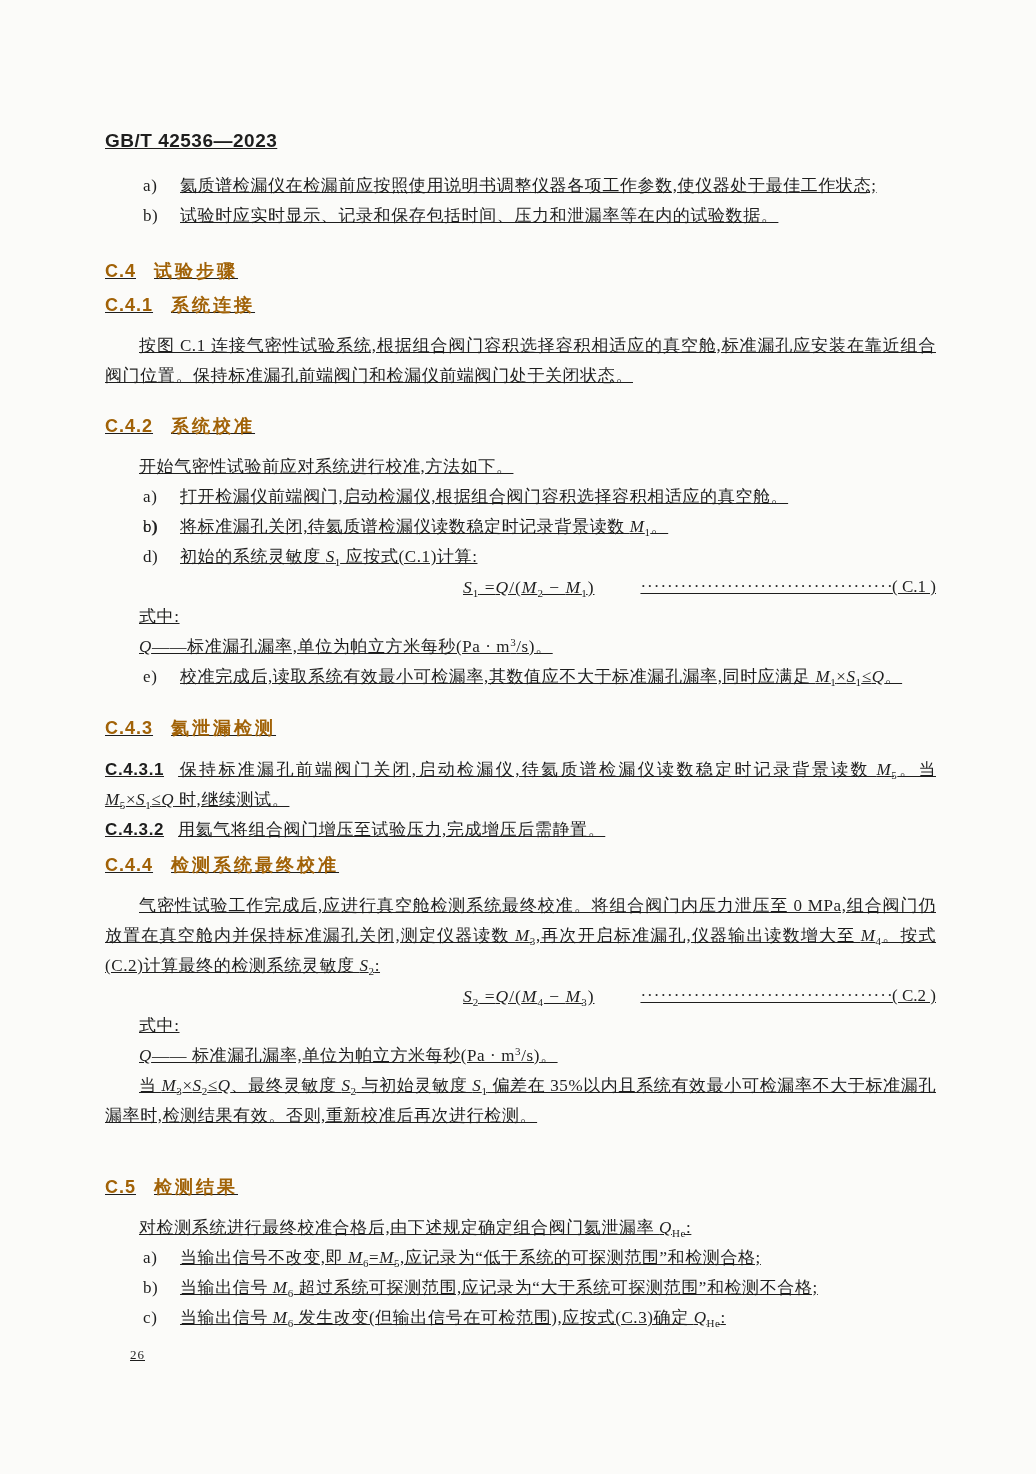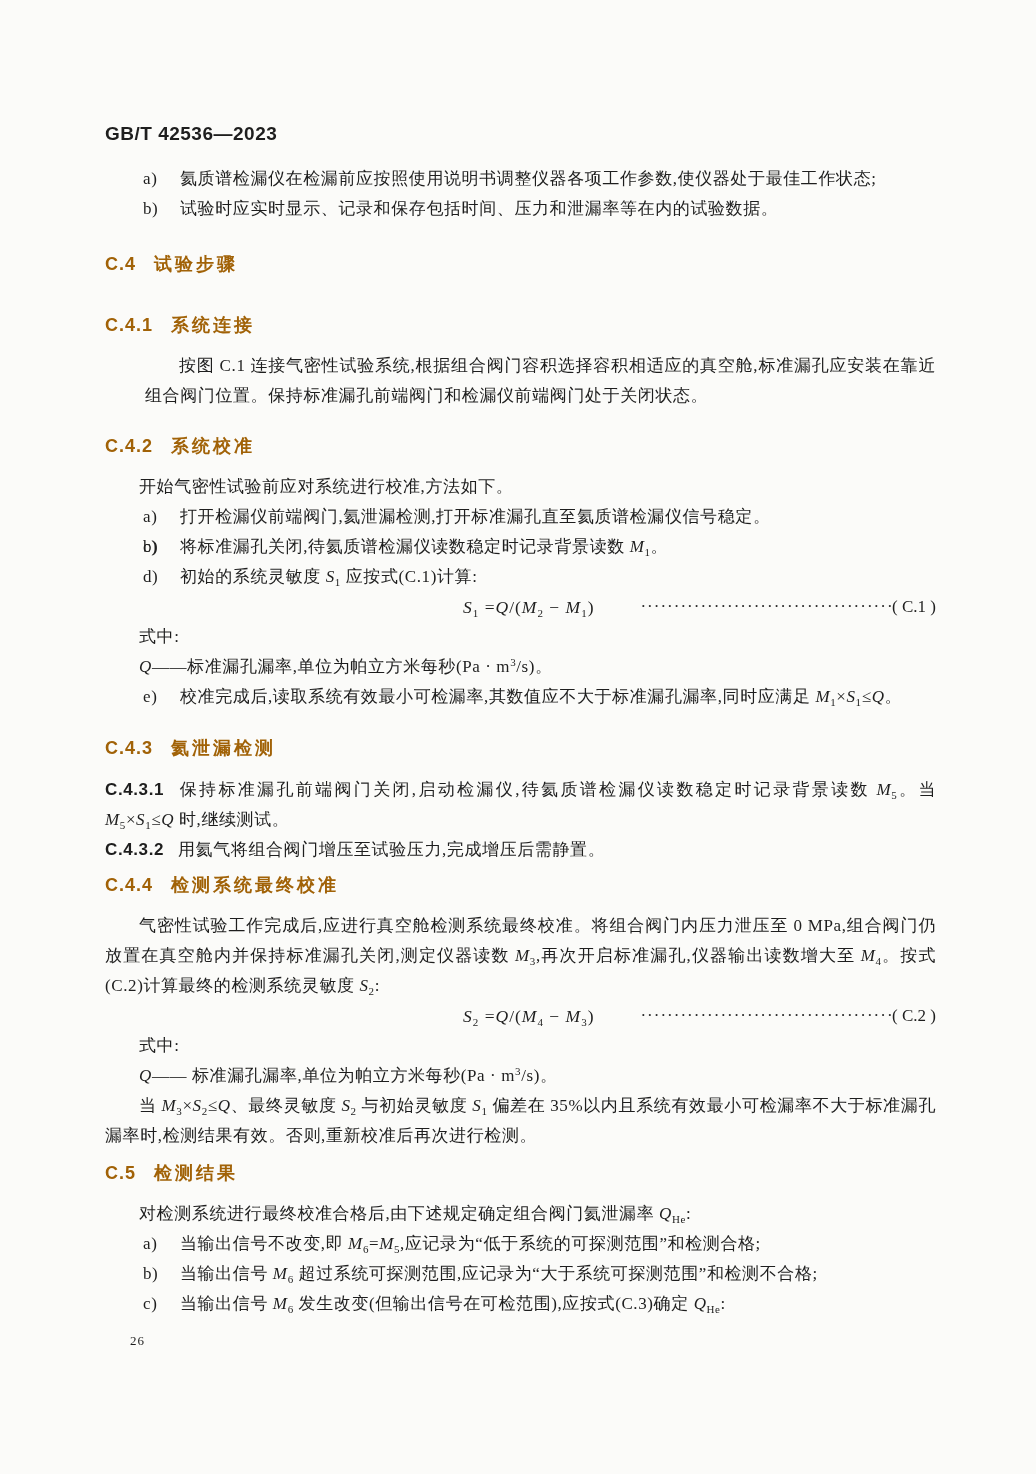--- a/index.html
+++ b/index.html
@@ -5,21 +5,21 @@
   html,body{margin:0;padding:0;}
   body{
     width:1036px;height:1474px;
     background:#fbfbf9;
     color:#1e1e1e;
     font-family:"Liberation Serif","DejaVu Serif",serif;
     font-size:17px;
     position:relative;
     overflow:hidden;
   }
-  .page{position:absolute;left:105px;top:0;width:831px;}
+  .page{position:absolute;left:105px;top:7px;width:831px;text-decoration:underline;}
 
   
   .doc-header{
     margin-top:123px;
     font-family:"Liberation Sans","DejaVu Sans",sans-serif;
     font-weight:bold;font-size:19px;letter-spacing:.5px;
   }
 
   
   .h2,.h3{
@@ -61,30 +61,30 @@
 
   sub{font-size:11px;line-height:0;vertical-align:-4px;}
   sup{font-size:11px;line-height:0;vertical-align:6px;}
   i{font-family:"Liberation Serif","DejaVu Serif",serif;}
 
   .footer-page-number{margin:14px 0 0 25px;font-size:13px;letter-spacing:1px;}
 
   
   .mt-top-list{margin-top:19px;}
   .mt-h2-c4{margin-top:28px;}
-  .mt-h3-c41{margin-top:37px;}
-  .mt-para-c41{margin-top:14px;margin-left:40px;}
+  .mt-h3-c41{margin-top:10px;}
+  .mt-para-c41{margin-top:14px;}
   .mt-h3-c42{margin-top:23px;}
   .mt-intro-c42{margin-top:14px;}
   .mt-formula1{margin-top:0px;}
   .mt-h3-c43{margin-top:24px;}
   .mt-p-c431{margin-top:15px;}
   .mt-h3-c44{margin-top:8px;}
   .mt-para-c44{margin-top:14px;}
-  .mt-h2-c5{margin-top:10px;}
+  .mt-h2-c5{margin-top:44px;}
   .mt-intro-c5{margin-top:14px;}
 </style>
 </head>
 <body>
 
 <div class="page">
 
   <div class="doc-header">GB/T 42536—2023</div>
 
   <div class="mt-top-list">
@@ -107,21 +107,21 @@
   </h3>
   <p class="para mt-para-c41">按图 C.1 连接气密性试验系统,根据组合阀门容积选择容积相适应的真空舱,标准漏孔应安装在靠近组合阀门位置。保持标准漏孔前端阀门和检漏仪前端阀门处于关闭状态。</p>
 
   <h3 class="h3 mt-h3-c42">
     <span class="sec-num">C.4.2</span><span class="sec-title">系统校准</span>
   </h3>
   <p class="para mt-intro-c42">开始气密性试验前应对系统进行校准,方法如下。</p>
 
   <p class="hitem">
     <span class="lbl">a)</span>
-    <span>打开检漏仪前端阀门,氦泄漏检测,打开标准漏孔直至氦质谱检漏仪信号稳定。</span>
+    <span>打开检漏仪前端阀门,启动检漏仪,根据组合阀门容积选择容积相适应的真空舱。</span>
   </p>
   <p class="hitem">
     <span class="lbl">b)</span>
   </p>
   <p class="hitem">
     <span class="lbl">c)</span>
     <span>将标准漏孔关闭,待氦质谱检漏仪读数稳定时记录背景读数 <i>M</i><sub>1</sub>。</span>
   </p>
   <p class="hitem">
     <span class="lbl">d)</span>

